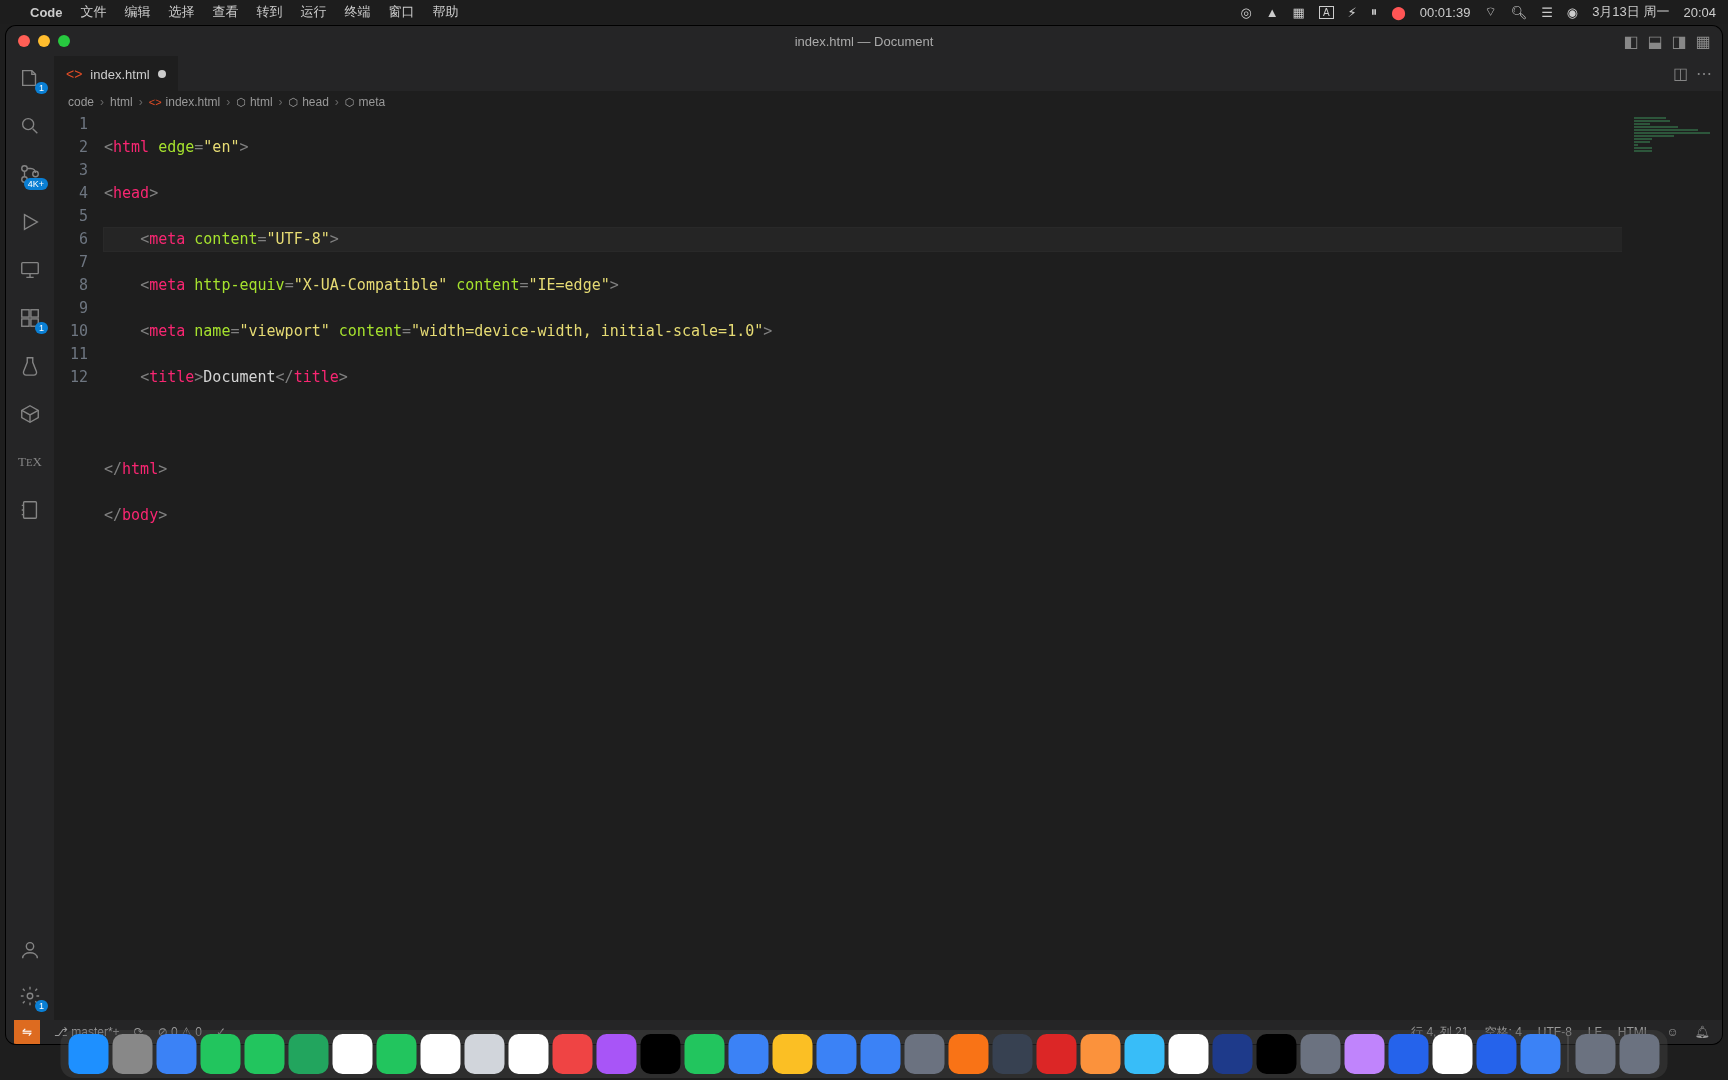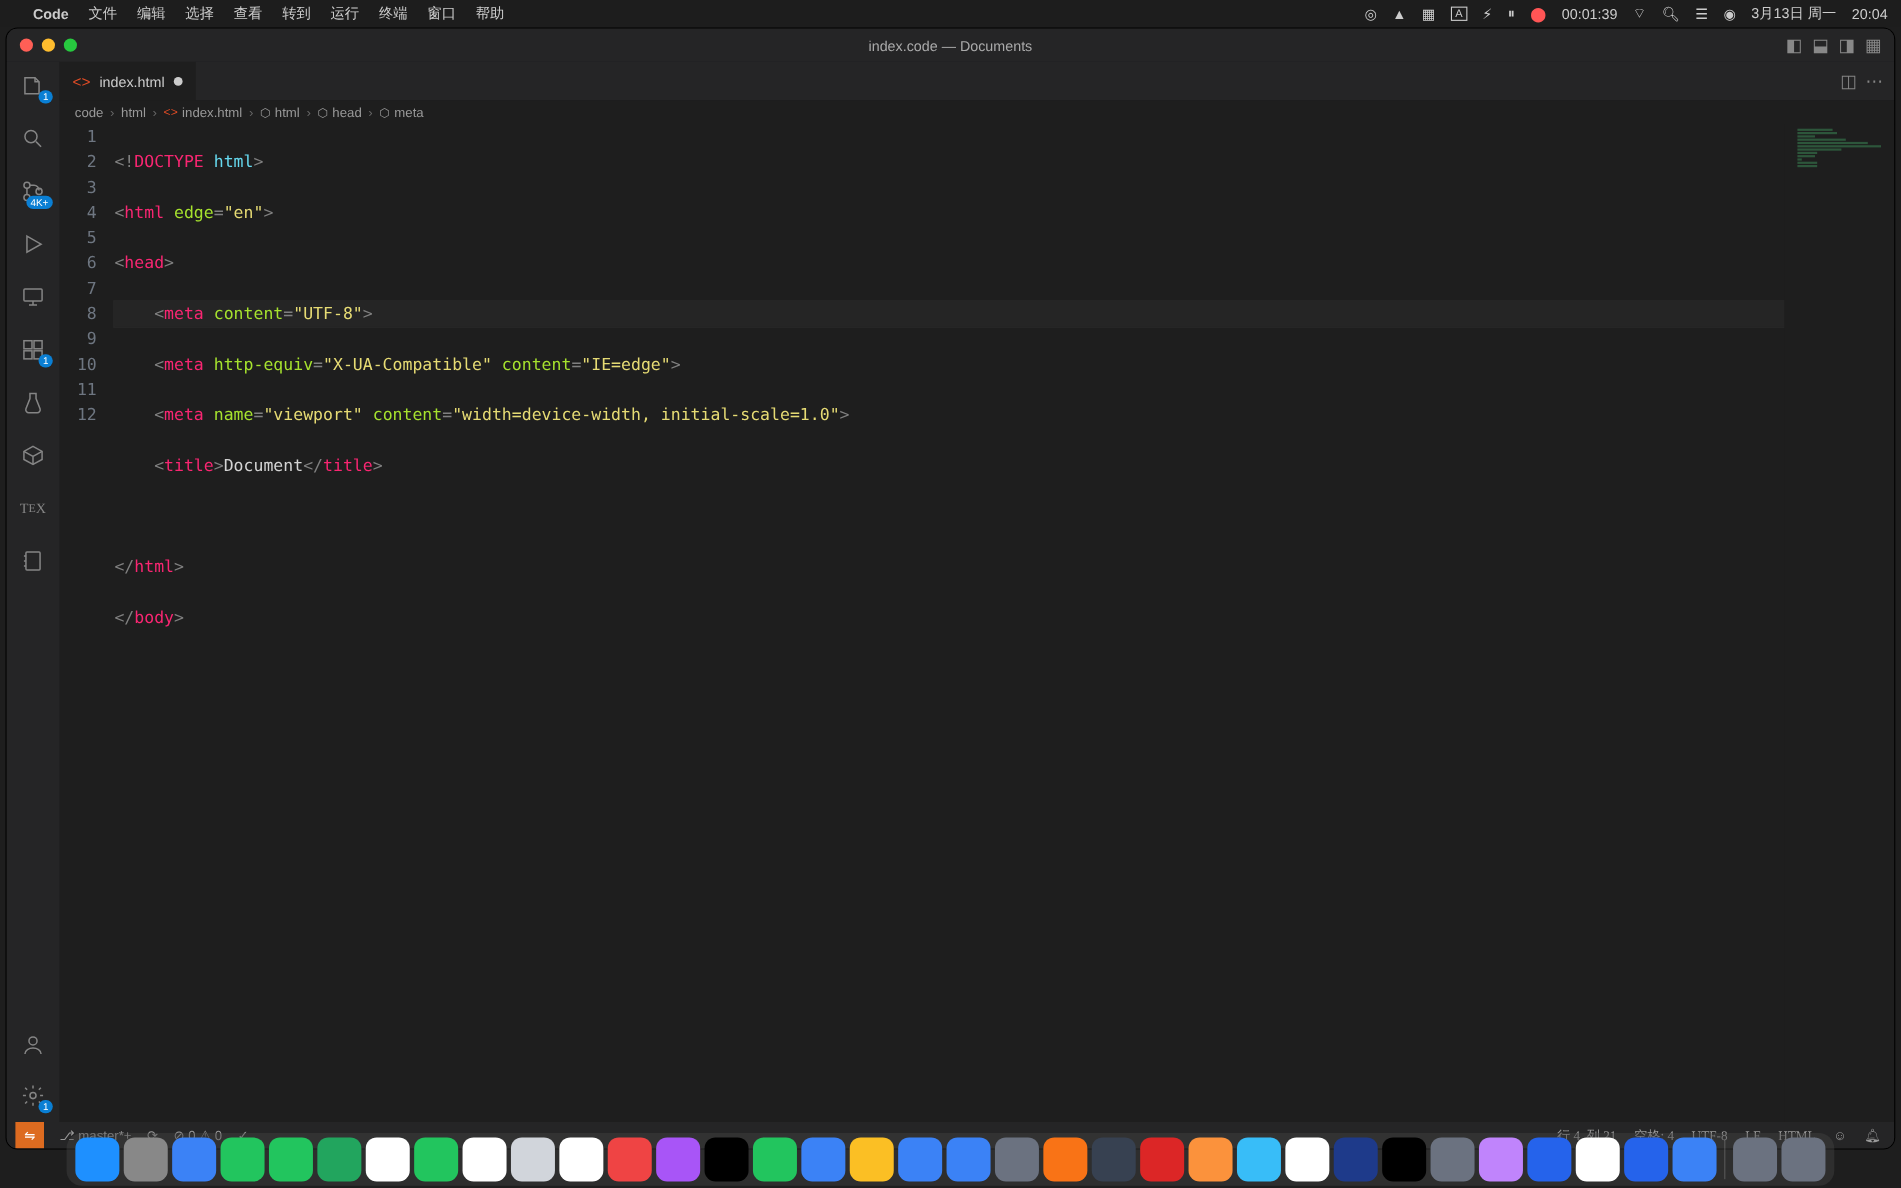--- a/index.html
+++ b/index.html
@@ -97,21 +97,21 @@
 
 .statusbar {
   height: 24px;
   background: #252526;
   display: flex;
   align-items: center;
   font-size: 12px;
   color: #999;
 }
 .statusbar-left { display: flex; align-items: center; gap: 14px; padding-left: 8px; }
-.statusbar-right { margin-left: auto; display: flex; align-items: center; gap: 16px; padding-right: 12px; font-family: Liberation Serif, serif; }
+.statusbar-right { margin-left: auto; display: flex; align-items: center; gap: 16px; padding-right: 12px; }
 .status-remote { background: #dd6b20; color: #fff; padding: 0 8px; height: 24px; display: flex; align-items: center; }
 
 
 .dock {
   position: absolute;
   bottom: 2px;
   left: 50%;
   transform: translateX(-50%);
   height: 48px;
   background: rgba(70,70,70,0.4);
@@ -161,21 +161,21 @@
   </div>
 </div>
 
 <div class="window">
   <div class="titlebar">
     <div class="traffic-lights">
       <span class="tl-red"></span>
       <span class="tl-yellow"></span>
       <span class="tl-green"></span>
     </div>
-    <div class="title-center">index.code — Documents</div>
+    <div class="title-center">index.html — Document</div>
     <div class="title-right-icons">
       <div class="icon-btn">◧</div>
       <div class="icon-btn">⬓</div>
       <div class="icon-btn">◨</div>
       <div class="icon-btn">▦</div>
     </div>
   </div>
 
   <div class="main">
 
@@ -310,21 +310,20 @@
 <div>5</div>
 <div>6</div>
 <div>7</div>
 <div>8</div>
 <div>9</div>
 <div>10</div>
 <div>11</div>
 <div>12</div>
         </div>
         <div class="code">
-<div class="code-line"><span class="punct">&lt;!</span><span class="tag-red">DOCTYPE</span> <span class="attr-cyan">html</span><span class="punct">&gt;</span></div>
 <div class="code-line"><span class="punct">&lt;</span><span class="tag-red">html</span> <span class="attr">edge</span><span class="punct">=</span><span class="string">"en"</span><span class="punct">&gt;</span></div>
 <div class="code-line"><span class="punct">&lt;</span><span class="tag-red">head</span><span class="punct">&gt;</span></div>
 <div class="code-line current">    <span class="punct">&lt;</span><span class="tag-red">meta</span> <span class="attr">content</span><span class="punct">=</span><span class="string">"UTF-8"</span><span class="punct">&gt;</span></div>
 <div class="code-line">    <span class="punct">&lt;</span><span class="tag-red">meta</span> <span class="attr">http-equiv</span><span class="punct">=</span><span class="string">"X-UA-Compatible"</span> <span class="attr">content</span><span class="punct">=</span><span class="string">"IE=edge"</span><span class="punct">&gt;</span></div>
 <div class="code-line">    <span class="punct">&lt;</span><span class="tag-red">meta</span> <span class="attr">name</span><span class="punct">=</span><span class="string">"viewport"</span> <span class="attr">content</span><span class="punct">=</span><span class="string">"width=device-width, initial-scale=1.0"</span><span class="punct">&gt;</span></div>
 <div class="code-line">    <span class="punct">&lt;</span><span class="tag-red">title</span><span class="punct">&gt;</span><span class="content-text">Document</span><span class="punct">&lt;/</span><span class="tag-red">title</span><span class="punct">&gt;</span></div>
 <div class="code-line">    </div>
 <div class="code-line"><span class="punct">&lt;/</span><span class="tag-red">html</span><span class="punct">&gt;</span></div>
 <div class="code-line"><span class="punct">&lt;/</span><span class="tag-red">body</span><span class="punct">&gt;</span></div>
         </div>

